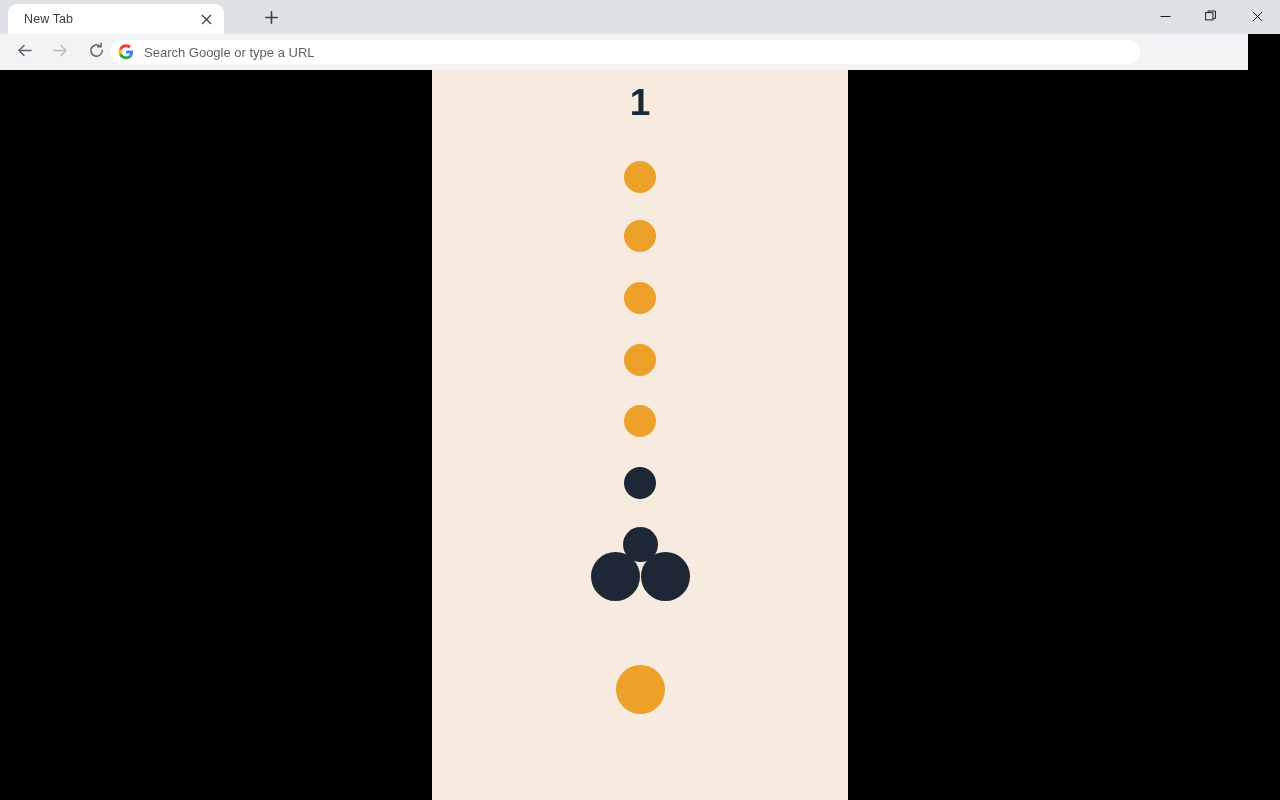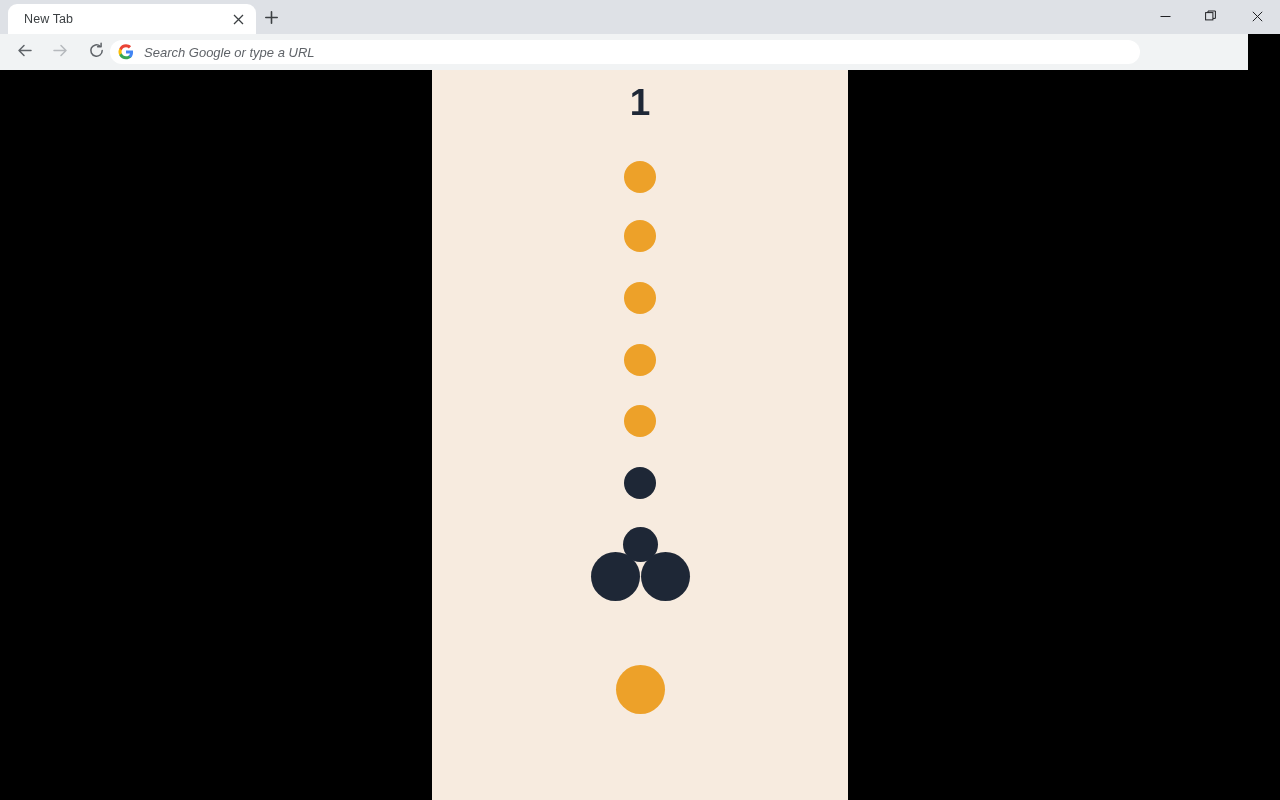--- a/index.html
+++ b/index.html
@@ -25,21 +25,21 @@
     top: 0; left: 0;
     width: 1280px;
     height: 34px;
     background: #dee1e6;
   }
 
   .tab {
     position: absolute;
     top: 4px;
     left: 8px;
-    width: 248px;
+    width: 216px;
     height: 30px;
     background: #ffffff;
     border-radius: 9px 9px 0 0;
     display: flex;
     align-items: center;
     box-sizing: border-box;
     padding: 0 8px 0 16px;
   }
   .tab-title {
     flex: 1;
@@ -78,21 +78,20 @@
     display: flex; align-items: center; justify-content: center;
   }
 
   .toolbar {
     position: absolute;
     top: 34px; left: 0;
     width: 1248px; height: 36px;
     background: #f1f3f4;
     display: flex;
     align-items: center;
-    font-style: italic;
   }
   .nav-btn {
     width: 28px; height: 28px;
     margin-left: 8px;
     display: flex; align-items: center; justify-content: center;
     border-radius: 50%;
     flex: 0 0 auto;
   }
   .nav-btn.first { margin-left: 10px; }
 

